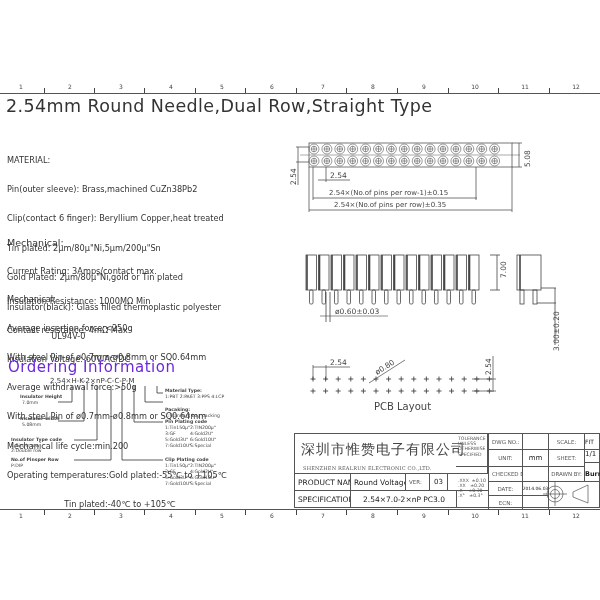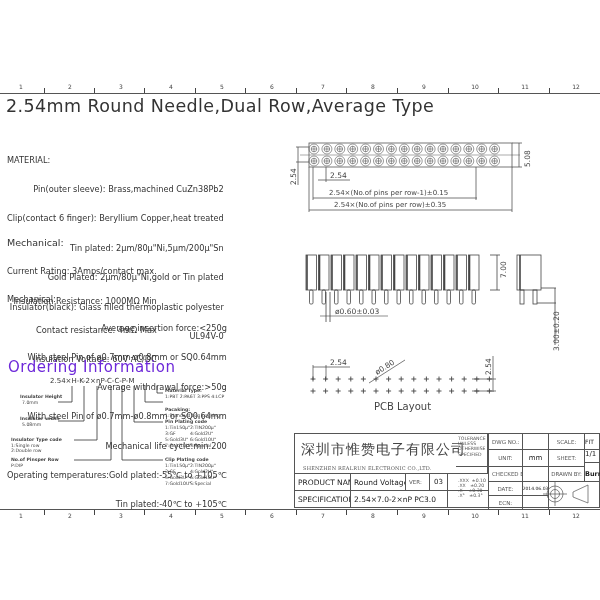--- a/index.html
+++ b/index.html
@@ -16,21 +16,21 @@
     .ruler-top .tick-num { top: 3px; }
     .ruler-bottom .tick-num { top: 4px; }
     .ruler .tick-mark { position: absolute; width: 1px; height: 5px; background: #444; }
     .ruler-top .tick-mark { top: 8px; }
     .ruler-bottom .tick-mark { top: 2px; }
 
     .title { position: absolute; left: 6px; top: 96px; font-size: 17.5px; letter-spacing: 0.4px; color: #333; font-weight: normal; white-space: nowrap; }
 
     .spec-block { position: absolute; left: 7px; font-size: 8.2px; line-height: 9.8px; color: #333; white-space: pre; }
     .spec-block .heading { display: block; }
-    .spec-line { display: block; text-align: right; }
+    .spec-line { display: block; }
 
     .ordering-title { position: absolute; left: 8px; top: 358px; font-size: 15px; letter-spacing: 0.5px; color: #6d28d9; }
 
     .drawing { position: absolute; left: 0; top: 0; width: 600px; height: 600px; pointer-events: none; }
     .drawing * { pointer-events: auto; }
 
     .tb { position: absolute; left: 294px; top: 433px; width: 306px; height: 75px; border: 1px solid #555; }
     .tb-cell { position: absolute; border-right: 1px solid #555; border-bottom: 1px solid #555; font-size: 5.5px; color: #555; display: flex; align-items: center; padding-left: 3px; white-space: nowrap; overflow: hidden; }
     .tb-cell.val { color: #222; font-size: 7px; justify-content: center; padding-left: 0; }
     .tb-cell.big { font-size: 7.5px; color: #222; }
@@ -61,21 +61,21 @@
   <span class="tick-mark" style="left:397px"></span>
   <span class="tick-num" style="left:414px">9</span>
   <span class="tick-mark" style="left:448px"></span>
   <span class="tick-num" style="left:465px">10</span>
   <span class="tick-mark" style="left:498px"></span>
   <span class="tick-num" style="left:515px">11</span>
   <span class="tick-mark" style="left:549px"></span>
   <span class="tick-num" style="left:566px">12</span>
 </div>
 
-<div class="title">2.54mm Round Needle,Dual Row,Average Type</div>
+<div class="title">2.54mm Round Needle,Dual Row,Straight Type</div>
 
 <div class="spec-block" style="top:136px">
   <span class="heading">MATERIAL:</span>
   <span class="spec-line">Pin(outer sleeve): Brass,machined CuZn38Pb2</span>
   <span class="spec-line">Clip(contact 6 finger): Beryllium Copper,heat treated</span>
   <span class="spec-line">Tin plated: 2µm/80µ"Ni,5µm/200µ"Sn</span>
   <span class="spec-line">Gold Plated: 2µm/80µ"Ni,gold or Tin plated</span>
   <span class="spec-line">Insulator(black): Glass filled thermoplastic polyester</span>
   <span class="spec-line">                 UL94V-0</span>
 </div>
@@ -461,21 +461,21 @@
   <div class="tb-cell" style="left:0;top:0;width:193px;height:40px;padding:0">
     <span class="company-cn">深圳市惟赞电子有限公司</span>
     <span class="company-en">SHENZHEN REALRUN ELECTRONIC CO.,LTD.</span>
   </div>
   <div class="tb-cell big" style="left:0;top:40px;width:56px;height:17px">PRODUCT NAME:</div>
   <div class="tb-cell big" style="left:56px;top:40px;width:55px;height:17px">Round Voltage</div>
   <div class="tb-cell" style="left:111px;top:40px;width:24px;height:17px">VER:</div>
   <div class="tb-cell val" style="left:135px;top:40px;width:18px;height:17px">03</div>
   <div class="tb-cell" style="left:153px;top:40px;width:40px;height:17px;border-right:0"></div>
   <div class="tb-cell big" style="left:0;top:57px;width:56px;height:17px;border-bottom:0">SPECIFICATION:</div>
-  <div class="tb-cell big" style="left:56px;top:57px;width:97px;height:17px;border-bottom:0">2.54×7.0-2×nP PC3.0</div>
+  <div class="tb-cell big" style="left:65px;top:57px;width:97px;height:17px;border-bottom:0">2.54×7.0-2×nP PC3.0</div>
 
   <div class="tb-cell" style="left:161px;top:0;width:33px;height:33px;padding:2px;align-items:flex-start">
     <span class="tol-text" style="position:static">TOLERANCE
 UNLESS
 OTHERWISE
 SPECIFIED</span>
   </div>
   <div class="tb-cell" style="left:161px;top:33px;width:33px;height:42px;border-bottom:0;padding:2px">
     <span class="tol-text" style="position:static">.XXX  ±0.10
 .XX   ±0.20

